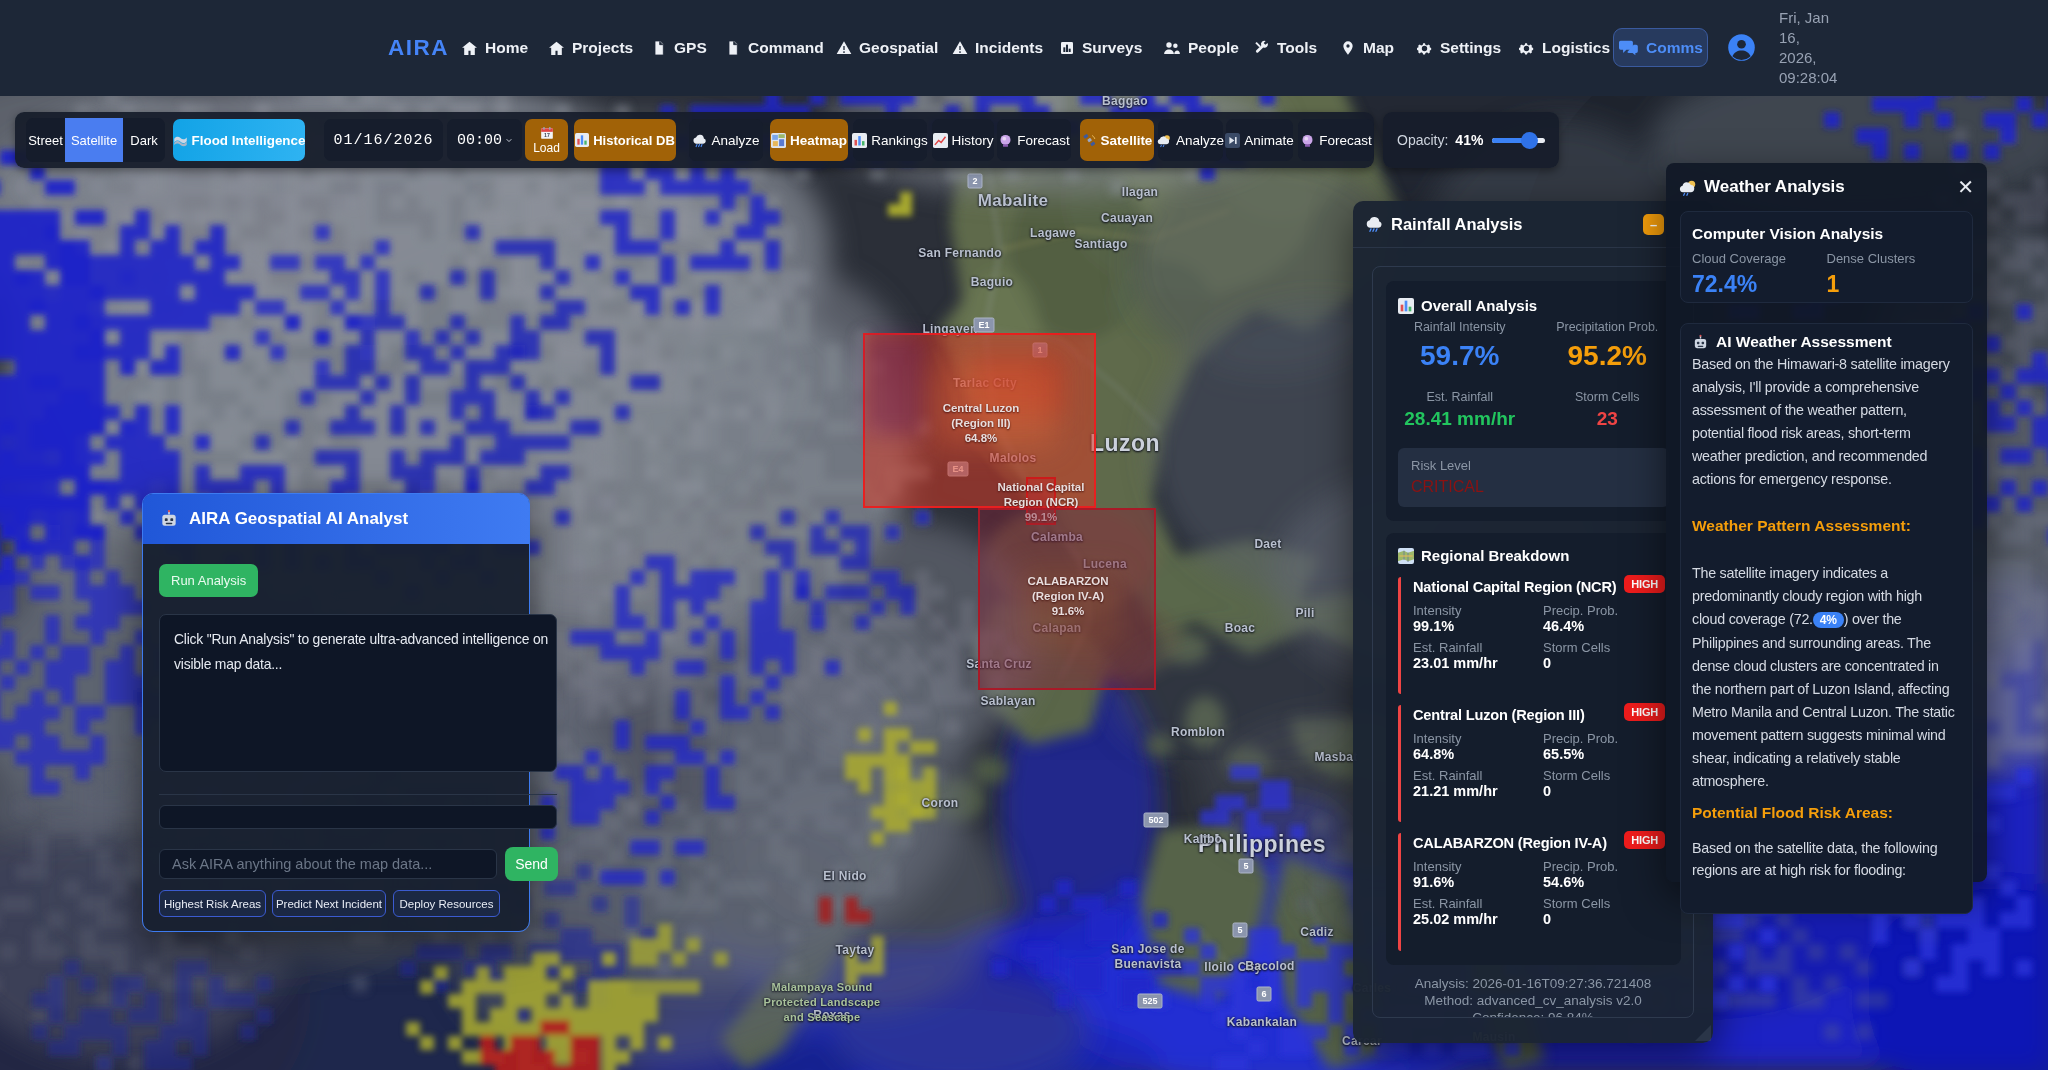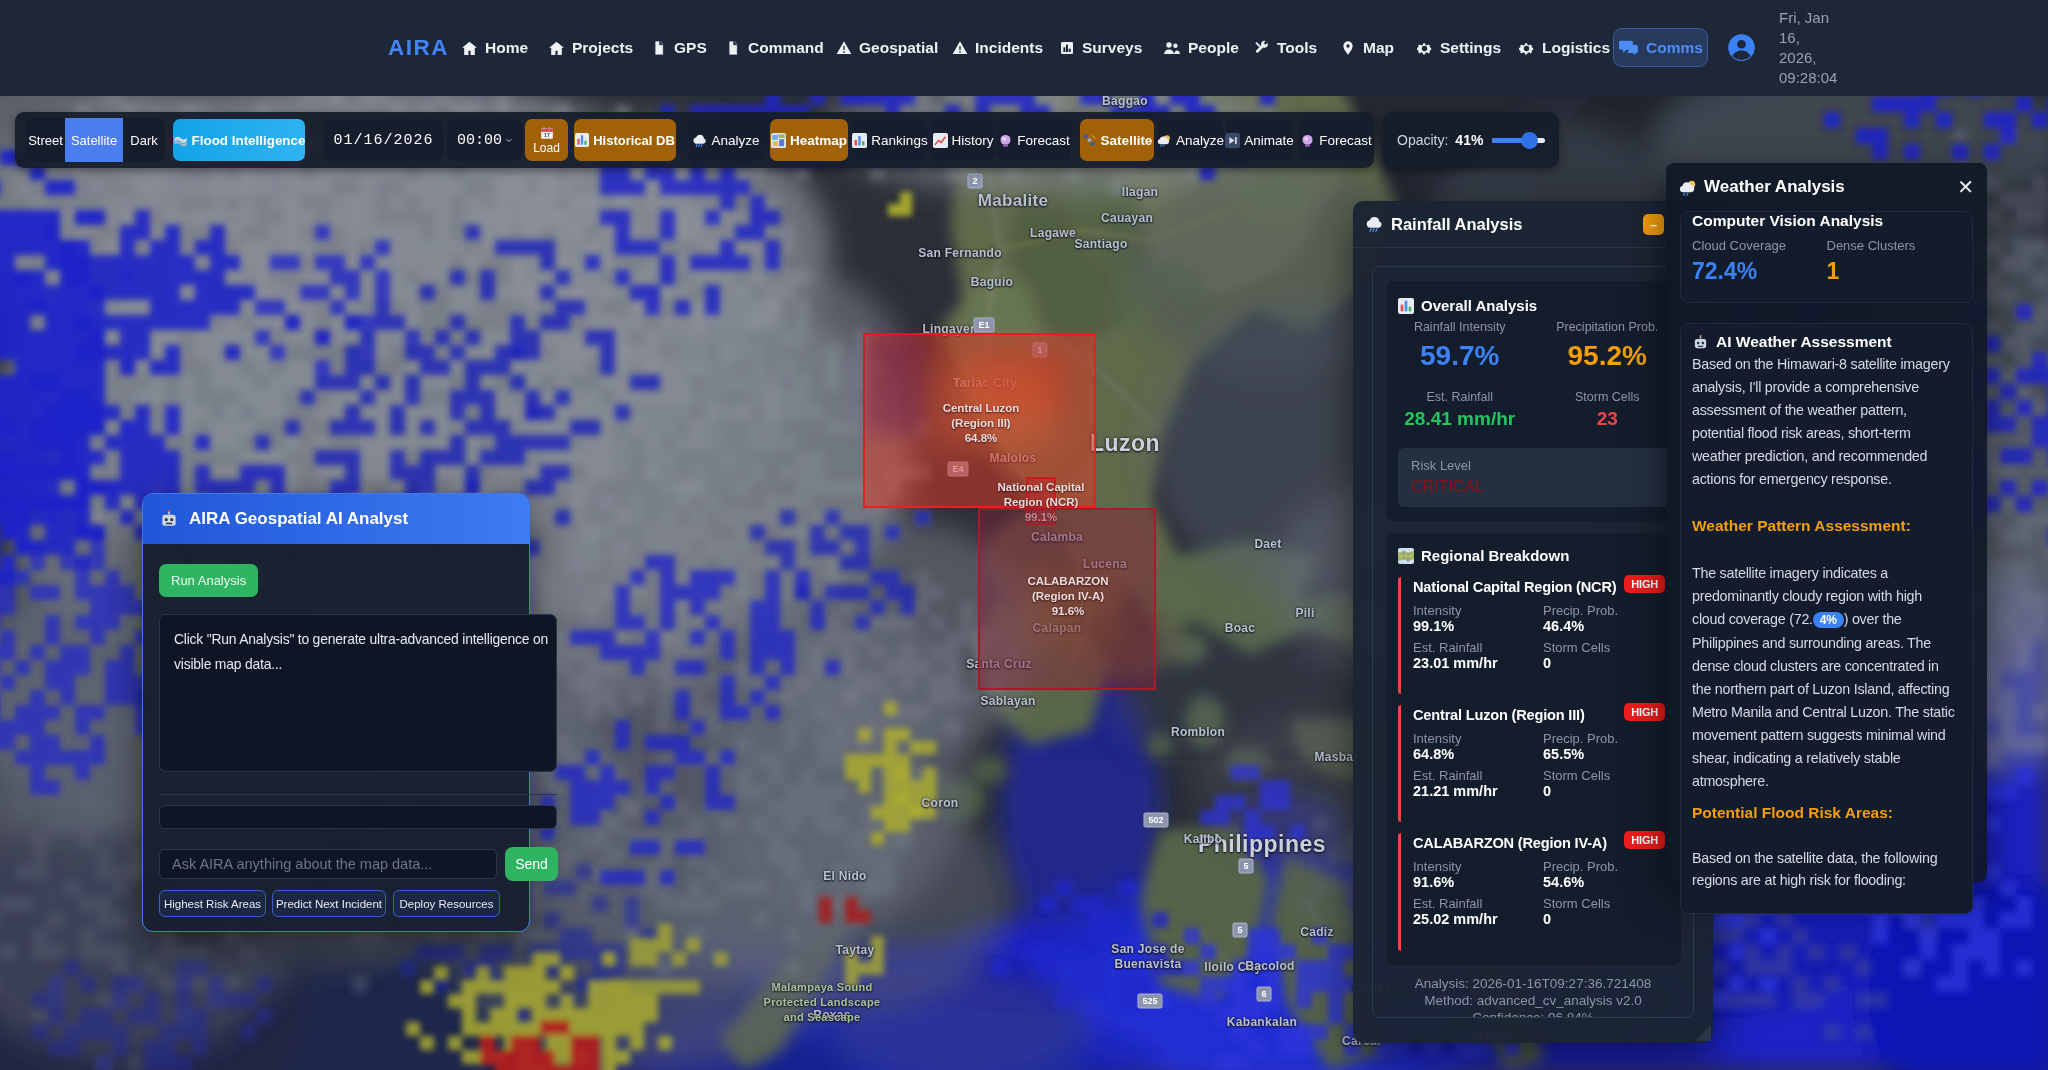--- a/index.html
+++ b/index.html
@@ -688,21 +688,21 @@
       <div class="hdr">
         <svg class="ico" width="19" height="19" viewBox="0 0 24 24">
           <circle cx="16" cy="8" r="4.5" fill="#f0c050"></circle>
           <path d="M5 18a4.2 4.2 0 0 1-.5-8.3A5.5 5.5 0 0 1 15 8.9 3.8 3.8 0 0 1 14.5 18z" fill="#e8ecf2"></path>
           <path d="M7 19.5l-1 2.4M11 19.5l-1 2.4" stroke="#4d8df7" stroke-width="1.6" stroke-linecap="round"></path>
         </svg>
         <span>Weather Analysis</span>
         <div style="flex:1"></div>
         <span style="font-size:20px;font-weight:400;color:#e8ecf2">✕</span>
       </div>
-      <div class="wcard" style="top:48px;height:92px;padding:0 11px">
+      <div class="wcard" style="top:48px;height:92px;padding:13px 11px">
         <div style="color:#fff;font-weight:700;font-size:15.5px">Computer Vision Analysis</div>
         <div style="display:grid;grid-template-columns:1fr 1fr;margin-top:8px">
           <div>
             <div class="glabel" style="font-size:13px">Cloud Coverage</div>
             <div style="color:#3b82f6;font-weight:700;font-size:23px;margin-top:5px">72.4%</div>
           </div>
           <div>
             <div class="glabel" style="font-size:13px">Dense Clusters</div>
             <div style="color:#f59e0b;font-weight:700;font-size:23px;margin-top:5px">1</div>
           </div>
@@ -717,15 +717,15 @@
             <rect x="8" y="16.5" width="8" height="1.8" rx=".9" fill="#2a3548"></rect>
             <rect x="11" y="2.5" width="2" height="4" fill="#cfd6e2"></rect>
             <circle cx="12" cy="2.5" r="1.4" fill="#e05252"></circle>
           </svg>
           <span>AI Weather Assessment</span>
         </div>
         <div class="wtext" style="margin-top:2px">Based on the Himawari-8 satellite imagery<br>analysis, I'll provide a comprehensive<br>assessment of the weather pattern,<br>potential flood risk areas, short-term<br>weather prediction, and recommended<br>actions for emergency response.</div>
         <div class="worange" style="margin-top:27px">Weather Pattern Assessment:</div>
         <div class="wtext" style="margin-top:27px">The satellite imagery indicates a<br>predominantly cloudy region with high<br>cloud coverage (72.<span style="background:#3b82f6;color:#fff;font-weight:700;font-size:12px;padding:1px 7px;border-radius:9px">4%</span>) over the<br>Philippines and surrounding areas. The<br>dense cloud clusters are concentrated in<br>the northern part of Luzon Island, affecting<br>Metro Manila and Central Luzon. The static<br>movement pattern suggests minimal wind<br>shear, indicating a relatively stable<br>atmosphere.</div>
         <div class="worange" style="margin-top:11px">Potential Flood Risk Areas:</div>
-        <div class="wtext" style="margin-top:25px">Based on the satellite data, the following<br>regions are at high risk for flooding:</div>
+        <div class="wtext" style="margin-top:15px">Based on the satellite data, the following<br>regions are at high risk for flooding:</div>
       </div>
     </div>
   </div>
 </body></html>

